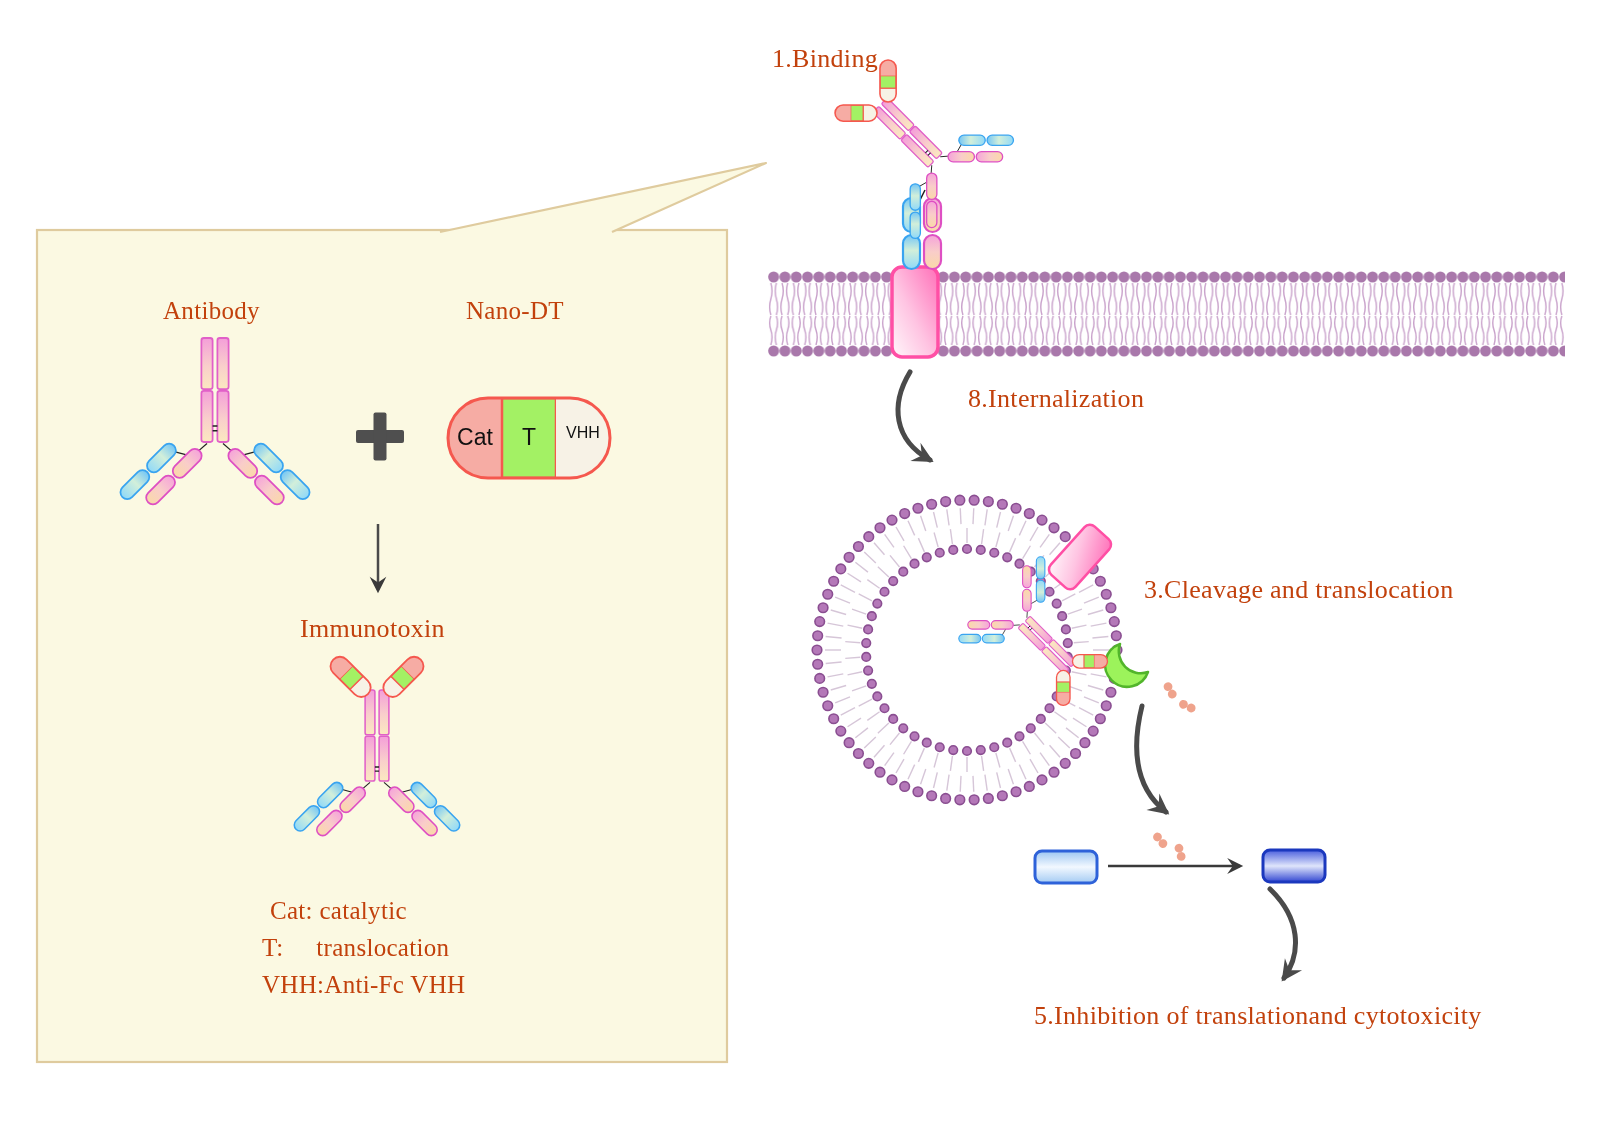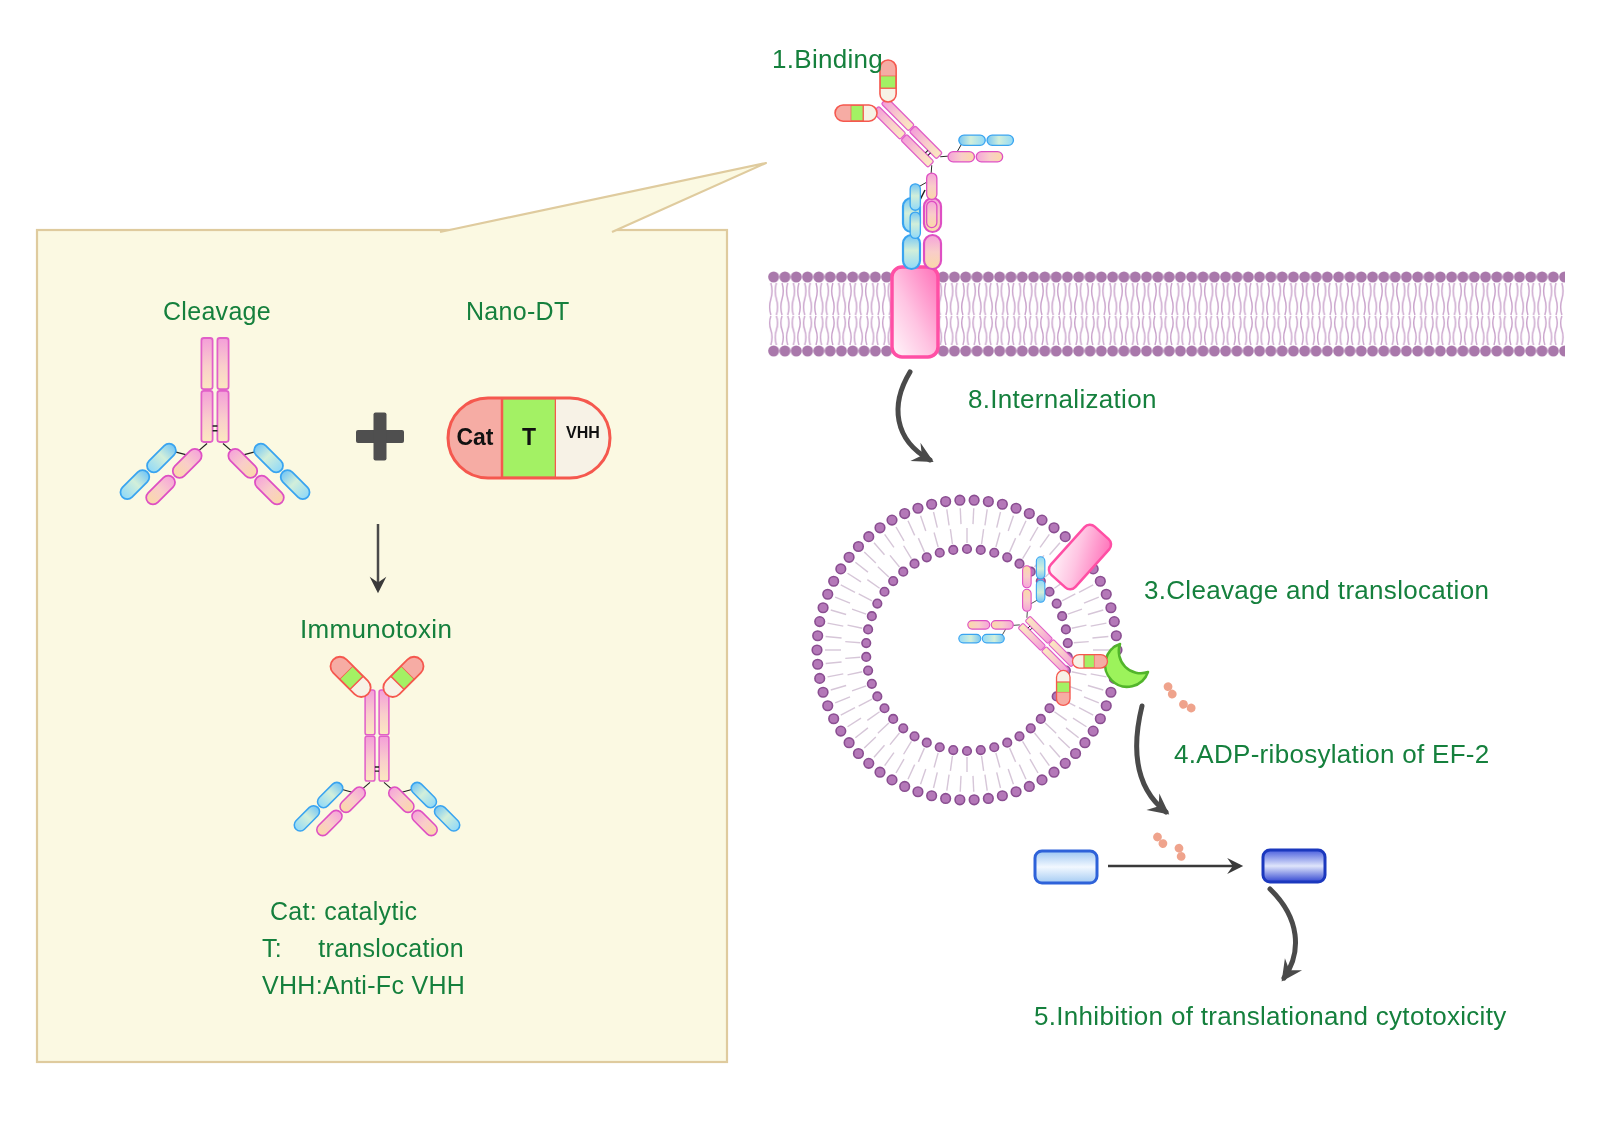--- a/index.html
+++ b/index.html
@@ -1,21 +1,21 @@
 <!DOCTYPE html>
 <html><head>
 <meta charset="utf-8">
 <style>
   html,body{margin:0;padding:0;background:#ffffff;}
   .canvas{position:relative;width:1604px;height:1146px;background:#ffffff;overflow:hidden;
           font-family:"Liberation Sans", sans-serif;}
   .canvas svg{position:absolute;left:0;top:0;}
-  .lbl{position:absolute;font-size:26px;color:#15803d;white-space:pre;letter-spacing:0.3px;}
+  .lbl{position:absolute;font-size:26px;color:#c2410c;white-space:pre;letter-spacing:0.3px;font-family:Liberation Serif, serif;}
   .lbl.small{font-size:25px;}
-  .seg{position:absolute;font-size:23px;font-weight:bold;color:#111;text-align:center;width:54px;}
+  .seg{position:absolute;font-size:23px;font-weight:normal;color:#111;text-align:center;width:54px;}
 </style>
 </head>
 <body>
 
 <div class="canvas">
 
 <svg width="1604" height="1146" viewBox="0 0 1604 1146">
   <defs>
     <linearGradient id="gradChain" x1="0" y1="0" x2="0" y2="1">
       <stop offset="0" stop-color="#F49ED9"></stop>
@@ -395,31 +395,30 @@
   <use href="#frag" transform="translate(1160,840) rotate(10)"></use>
   <use href="#frag" transform="translate(1180,852) rotate(35)"></use>
 
   <rect x="1035" y="851" width="62" height="32" rx="7" fill="url(#gradEF2L)" stroke="#2E62D9" stroke-width="3"></rect>
   <path d="M1108,866 L1240,866" stroke="#3A3A3A" stroke-width="2.4" fill="none" marker-end="url(#ah2)"></path>
   <rect x="1263" y="850" width="62" height="32" rx="7" fill="url(#gradEF2R)" stroke="#1B38BE" stroke-width="3"></rect>
 
   <path d="M1270,889 C1300,918 1302,952 1284,978" stroke="#4A4A4A" stroke-width="5" fill="none" stroke-linecap="round" marker-end="url(#ah)"></path>
 </svg>
 
-<div class="lbl small" style="left:163px;top:297px;">Cleavage</div>
+<div class="lbl small" style="left:163px;top:297px;">Antibody</div>
 <div class="lbl small" style="left:466px;top:297px;">Nano-DT</div>
 <div class="lbl" style="left:300px;top:614px;">Immunotoxin</div>
 
 <div class="seg" style="left:448px;top:424px;">Cat</div>
 <div class="seg" style="left:502px;top:424px;">T</div>
 <div class="seg" style="left:556px;top:424px;font-size:16px;">VHH</div>
 
 <div class="lbl small" style="left:262px;top:897px;margin-left:8px;">Cat: catalytic</div>
 <div class="lbl small" style="left:262px;top:934px;">T:     translocation</div>
 <div class="lbl small" style="left:262px;top:971px;">VHH:Anti-Fc VHH</div>
 
 <div class="lbl" style="left:772px;top:44px;">1.Binding</div>
 <div class="lbl" style="left:968px;top:384px;">8.Internalization</div>
 <div class="lbl" style="left:1144px;top:575px;">3.Cleavage and translocation</div>
-<div class="lbl" style="left:1174px;top:739px;">4.ADP-ribosylation of EF-2</div>
 <div class="lbl" style="left:1034px;top:1001px;">5.Inhibition of translationand cytotoxicity</div>
 
 </div>
 
 </body></html>

